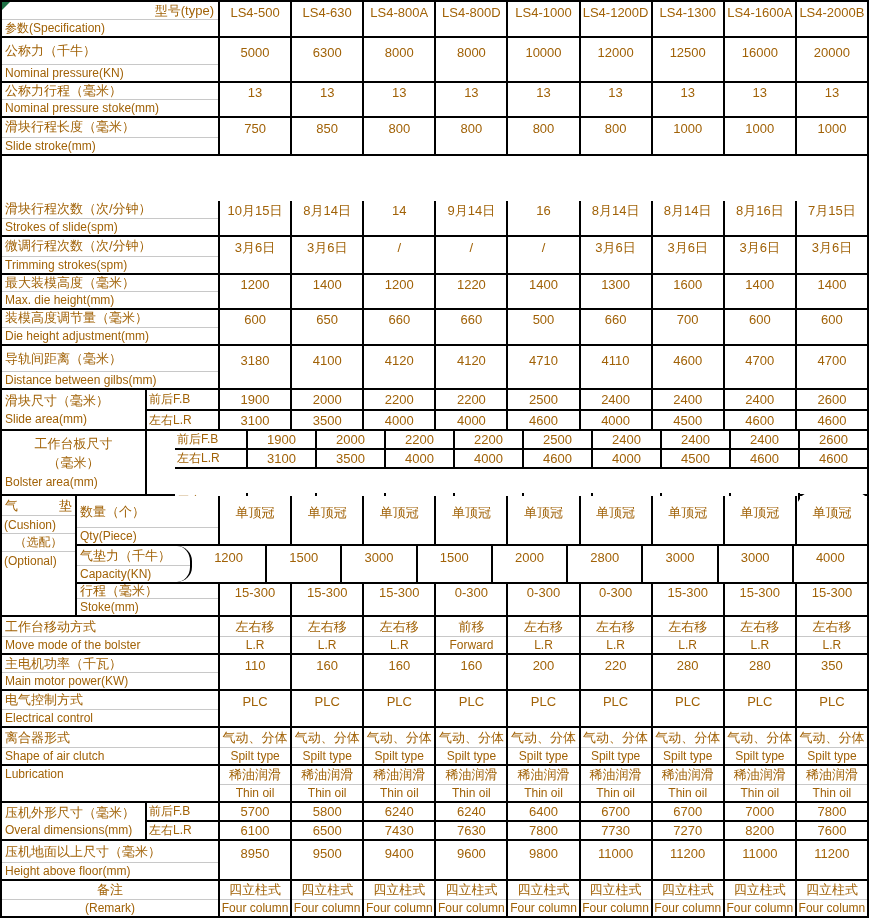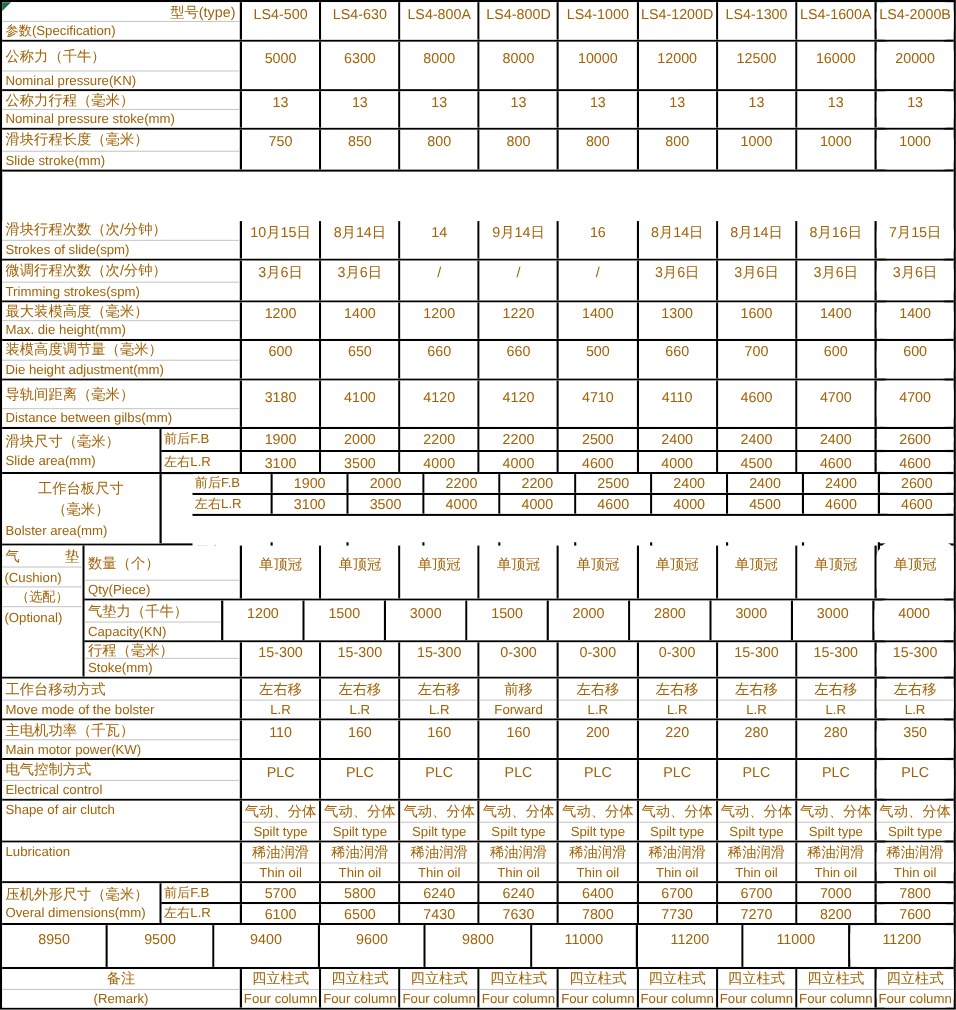--- a/index.html
+++ b/index.html
@@ -558,21 +558,21 @@
               <div class="vwrap">单顶冠</div>
             </div>
             <div class="cell single">
               <div class="vwrap">单顶冠</div>
             </div>
             <div class="cell single">
               <div class="vwrap">单顶冠</div>
             </div>
           </div>
           <div class="crow" style="height: 38px;">
-            <div class="lbl clbl" style="width: 126px;">
+            <div class="lbl clbl" style="width: 115px; border-radius: 15px;">
               <div class="cn">气垫力（千牛）</div>
               <div class="en">Capacity(KN)</div>
             </div>
             <div class="cell single">
               <div class="vwrap">1200</div>
             </div>
             <div class="cell single">
               <div class="vwrap">1500</div>
             </div>
             <div class="cell single">
@@ -735,20 +735,21 @@
         </div>
         <div class="cell single">
           <div class="vwrap">PLC</div>
         </div>
         <div class="cell single">
           <div class="vwrap">PLC</div>
         </div>
       </div>
       <div class="trow" style="height: 40px;">
         <div class="lbl">
+          <div class="cn">离合器形式</div>
           <div class="en">Shape of air clutch</div>
         </div>
         <div class="cell double">
           <div class="vcn">气动、分体</div>
           <div class="ven">Spilt type</div>
         </div>
         <div class="cell double">
           <div class="vcn">气动、分体</div>
           <div class="ven">Spilt type</div>
         </div>
@@ -884,20 +885,24 @@
             <div class="cell single mid">
               <div class="vwrap">8200</div>
             </div>
             <div class="cell single mid">
               <div class="vwrap">7600</div>
             </div>
           </div>
         </div>
       </div>
       <div class="trow" style="height: 42px;">
+        <div class="lbl">
+          <div class="cn">压机地面以上尺寸（毫米）</div>
+          <div class="en">Height above floor(mm)</div>
+        </div>
         <div class="cell single">
           <div class="vwrap">8950</div>
         </div>
         <div class="cell single">
           <div class="vwrap">9500</div>
         </div>
         <div class="cell single">
           <div class="vwrap">9400</div>
         </div>
         <div class="cell single">

